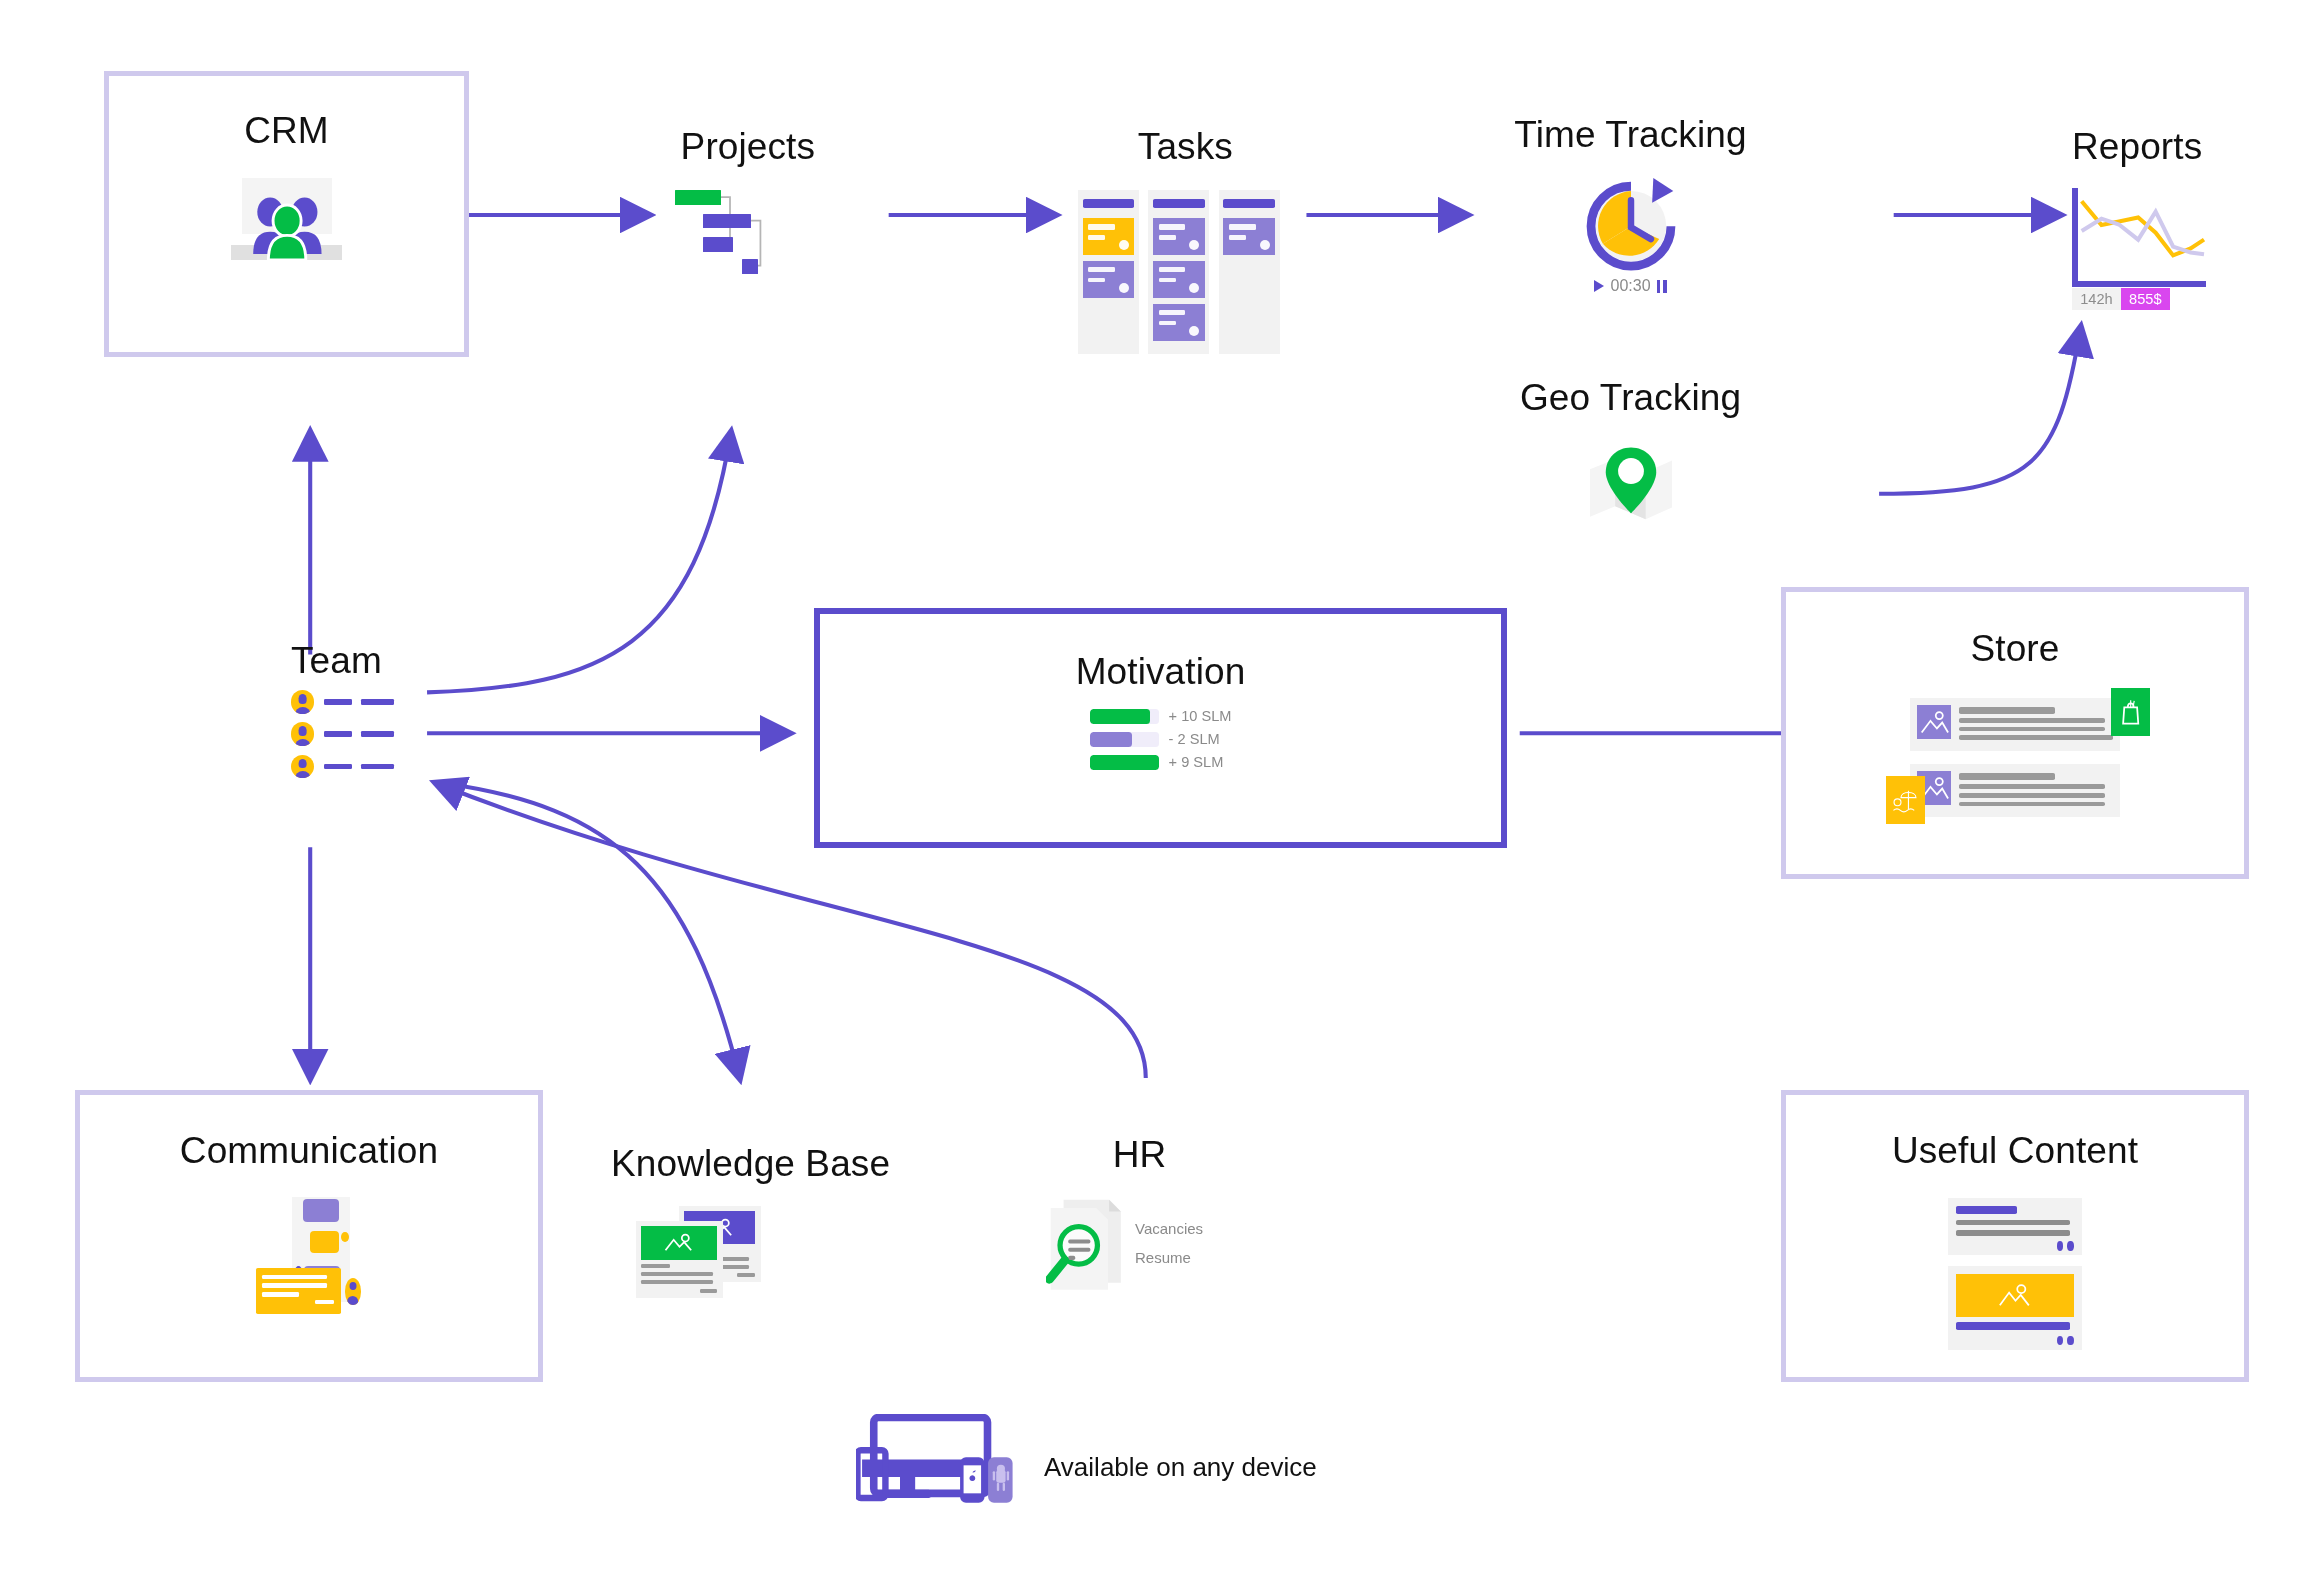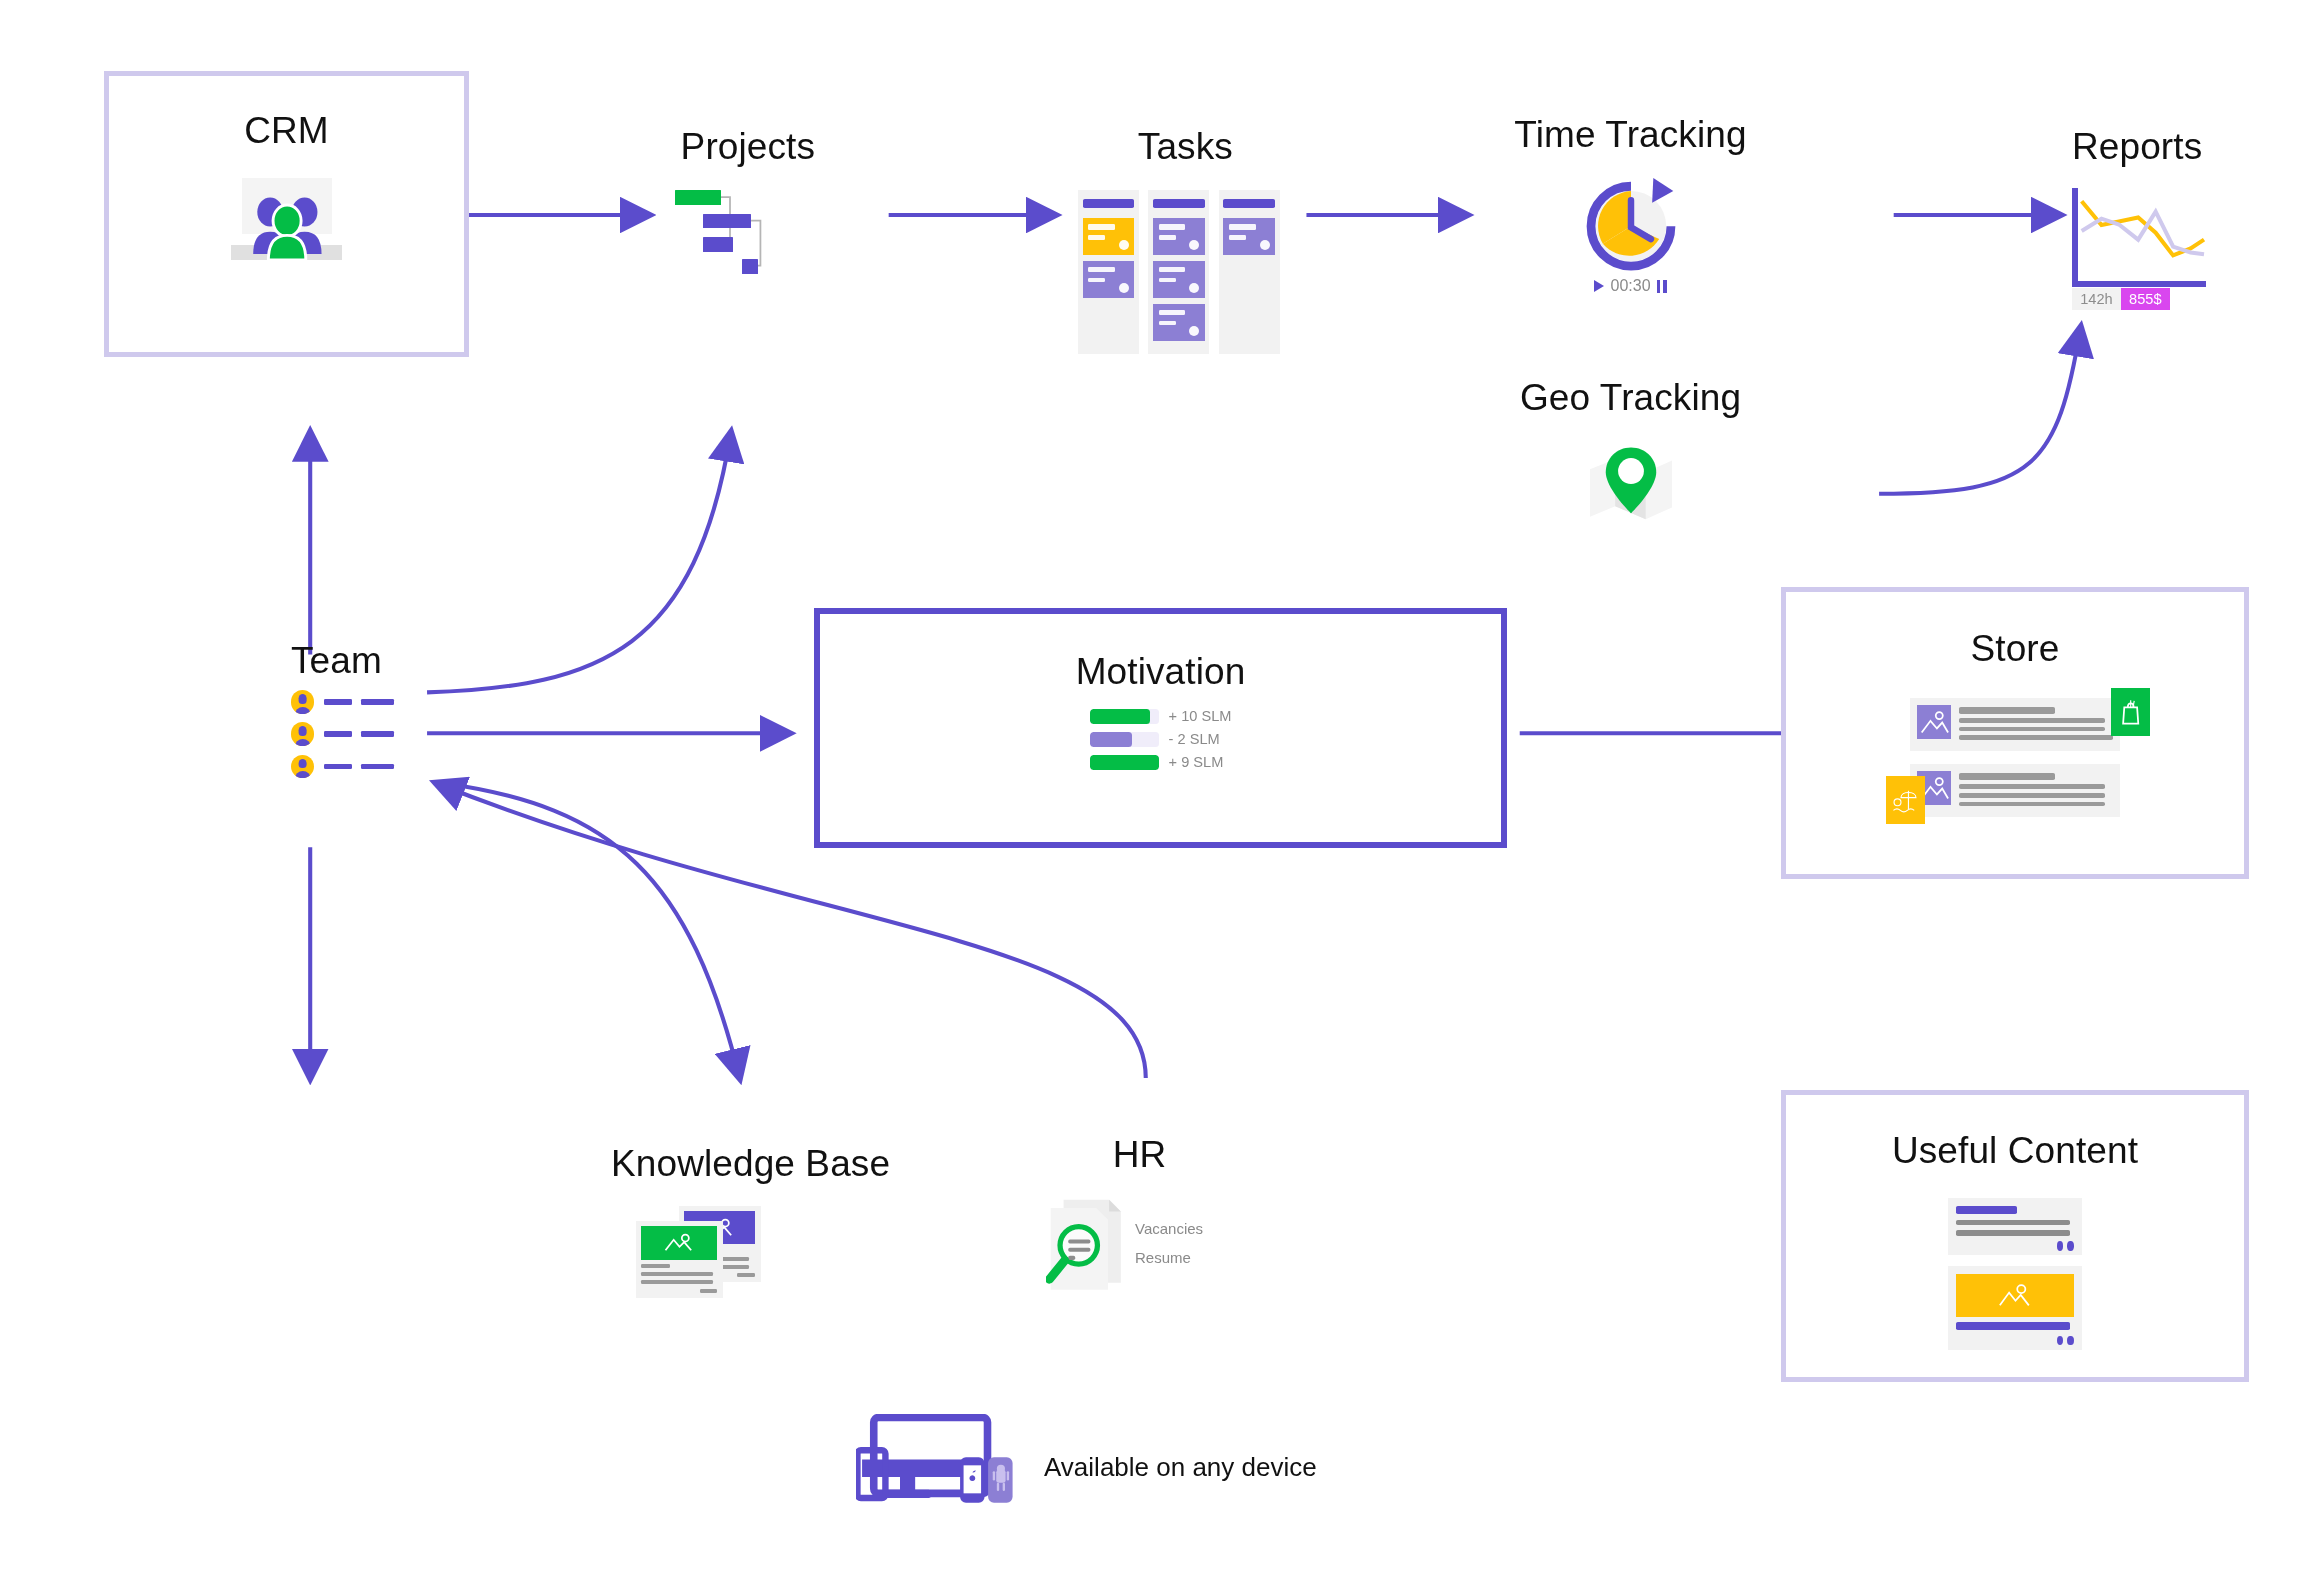--- a/index.html
+++ b/index.html
@@ -384,20 +384,43 @@
                 <path d="M30,10 L30,42" stroke="#fff" stroke-width="2"></path>
                 <path d="M17,22 C17,10 43,10 43,22 Z" fill="none" stroke="#fff" stroke-width="2"></path>
                 <path d="M4,44 q6,-5 12,0 q6,5 12,0 q6,-5 12,0" fill="none" stroke="#fff" stroke-width="2"></path>
               </svg>
           </div>
         </div>
       </div>
     </div>
   </div>
 
+  <div class="panel shadow" style="left:75px; top:1090px; width:468px; height:292px;">
+    <div style="display:flex;flex-direction:column;align-items:center;padding-top:35px;">
+      <div class="title t-big">Communication</div>
+      <div class="chat" style="margin-top:24.5px;margin-left:27px;">
+        <div class="panelbg"></div>
+        <div class="bub" style="left:47px;top:2.3px;width:36px;height:23.4px;background:#8c7fd4;"></div>
+        <div class="bub" style="left:54px;top:34px;width:29px;height:22px;background:#ffc107;"></div>
+        <div style="position:absolute;left:85px;top:35px;width:8.2px;height:10.5px;border-radius:50%;background:#ffc107;"></div>
+        <div class="bub" style="left:48px;top:69px;width:36px;height:22px;background:#8c7fd4;"></div>
+        <div style="position:absolute;left:39px;top:69px;width:7.6px;height:10.5px;border-radius:50%;background:#5b4ccc;"></div>
+        <div class="msgcard">
+          <i style="width:90%;"></i>
+            <i style="width:90%;"></i>
+            <i style="width:52%;"></i>
+          <i style="width:22%;position:absolute;right:6.4px;bottom:5.8px;height:4.1px;"></i>
+        </div>
+        <div style="position:absolute;left:89px;bottom:8.2px;width:16.4px;height:27px;border-radius:50%;background:#ffc107;overflow:hidden;">
+          <div style="position:absolute;left:50%;top:3.5px;transform:translateX(-50%);width:7px;height:8.2px;border-radius:50%;background:#5b4ccc;"></div>
+          <div style="position:absolute;left:50%;bottom:-1.2px;transform:translateX(-50%);width:11.7px;height:10.5px;border-radius:5.8px 5.8px 0 0;background:#5b4ccc;"></div>
+        </div>
+      </div>
+    </div>
+  </div>
 
   <div class="node" style="left:611px; top:1143px;">
     <div class="title t-big">Knowledge Base</div>
     <div class="kb" style="margin-top:21px;margin-left:24.5px;">
       <div class="kbcard" style="left:43px;top:0;width:82px;">
         <div class="kbimg" style="height:33px;background:#5b4ccc;display:flex;align-items:center;justify-content:center;">
           <svg width="35" height="23.4" viewBox="0 0 60 40">
               <circle cx="40" cy="12" r="6" fill="none" stroke="#fff" stroke-width="3"></circle>
               <path d="M6,33 L20,15 L30,27 L38,19 L50,33" fill="none" stroke="#fff" stroke-width="3"></path>
             </svg>

